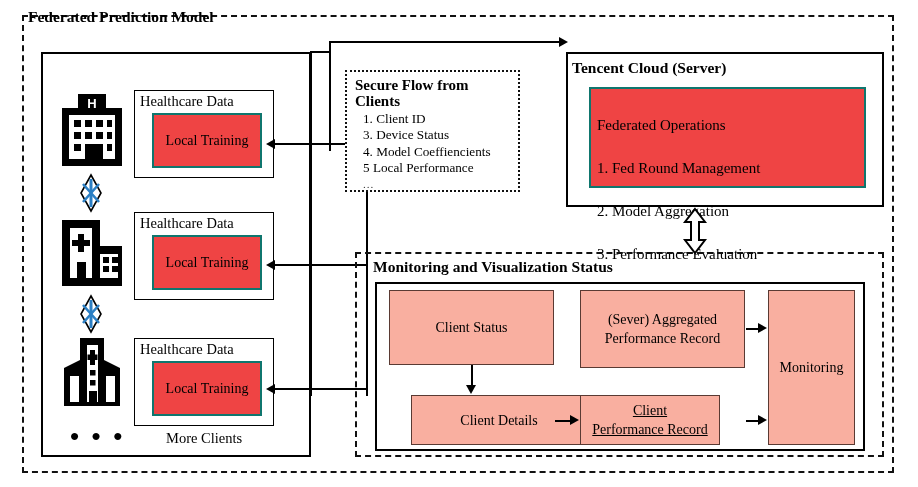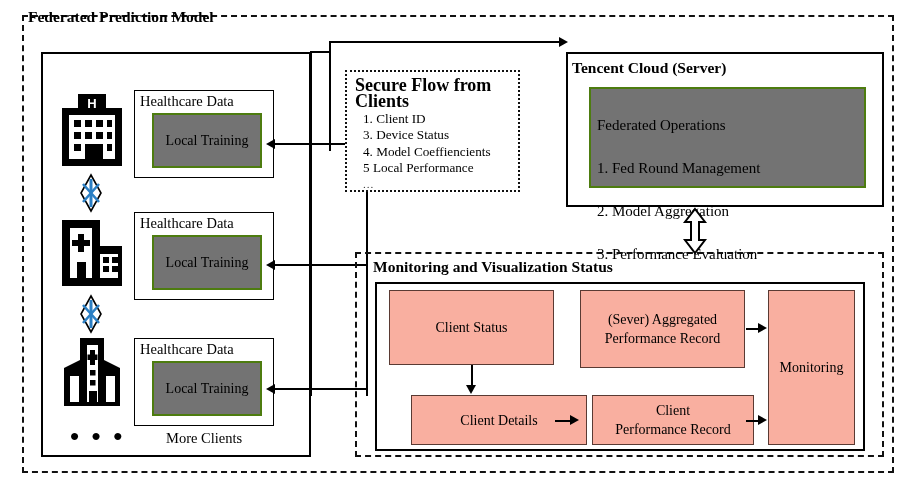--- a/index.html
+++ b/index.html
@@ -46,22 +46,22 @@
     white-space: nowrap;
   }
   .label-plain {
     font-size: 14.5px;
     line-height: 17px;
     white-space: nowrap;
   }
 
   
   .blue-node {
-    background: #737373;
-    border: 2px solid #4d7c0f;
+    background: #ef4444;
+    border: 2px solid #0f766e;
   }
   .pink-node {
     background: #f9afa0;
     border: 1.5px solid #5a3a33;
   }
   .node-text {
     width: 100%;
     height: 100%;
     display: flex;
     align-items: center;
@@ -81,21 +81,21 @@
   }
 
   
   .flow-list {
     padding: 5px 8px 4px 8px;
     font-size: 13.2px;
     line-height: 16.4px;
   }
   .flow-list .hd {
     font-weight: bold;
-    font-size: 18px;
+    font-size: 15px;
     margin-bottom: 1px;
   }
   .flow-list .li { padding-left: 8px; }
   .flow-list .ell { padding-left: 8px; font-size: 11px; color:#333; letter-spacing:1px;}
 
   
   .line-h { background: #000000; height: 1.6px; }
   .line-v { background: #000000; width: 1.6px; }
   .line-h.thick { height: 2.2px; }
   .line-v.thick { width: 2.2px; }
@@ -289,21 +289,21 @@
   </div>
 
   <div class="abs pink-node" style="left:768px; top:290px; width:87px; height:155px;">
     <div class="node-text">Monitoring</div>
   </div>
 
   <div class="abs pink-node" style="left:411px; top:395px; width:176px; height:50px;">
     <div class="node-text">Client Details</div>
   </div>
 
-  <div class="abs pink-node" style="left:592px; top:395px; width:162px; height:50px;">
+  <div class="abs pink-node" style="left:580px; top:395px; width:140px; height:50px;text-decoration:underline;">
     <div class="node-text">Client
 Performance Record</div>
   </div>
 
   <div class="abs line-v" style="left:471px; top:365px; height:21px;"></div>
   <div class="abs arrow-down" style="left:466px; top:385px;"></div>
 
   <div class="abs line-h" style="left:555px; top:420px; width:16px;"></div>
   <div class="abs arrow-right" style="left:570px; top:415px;"></div>
 

